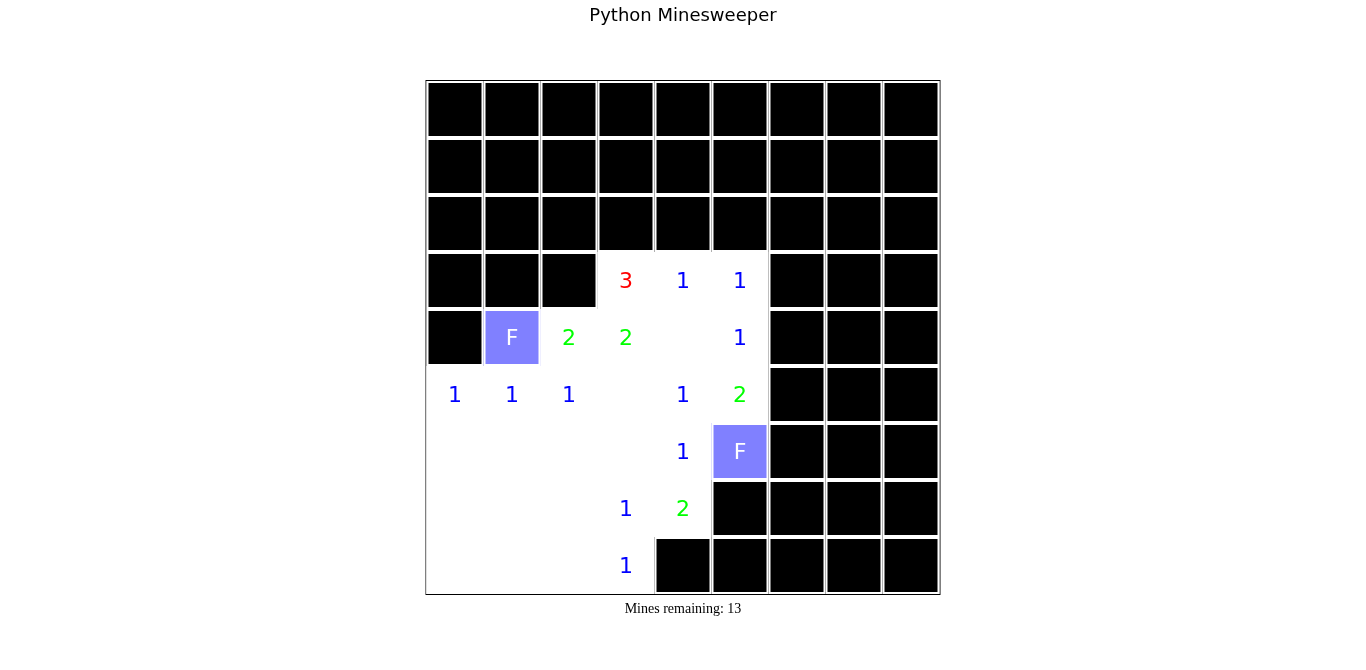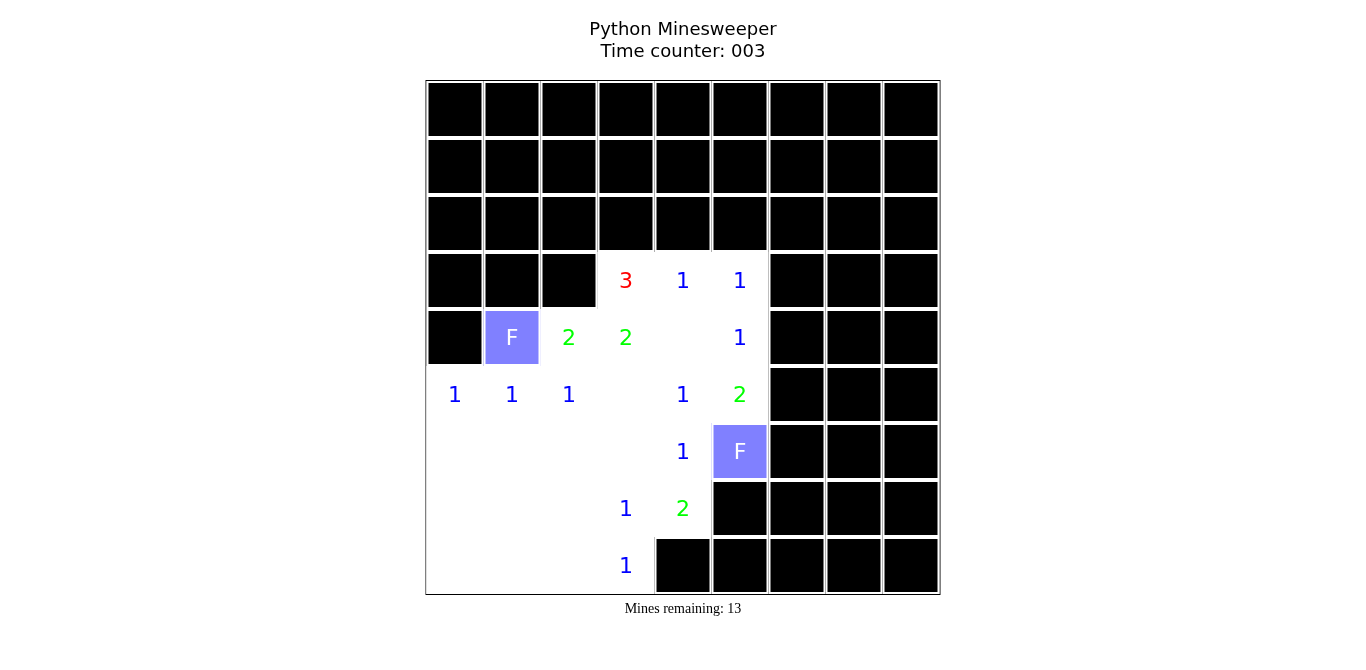--- a/index.html
+++ b/index.html
@@ -11,21 +11,21 @@
     font-family: "DejaVu Sans", "Helvetica", "Arial", sans-serif;
     overflow: hidden;
   }
   .stage {
     position: relative;
     width: 1366px;
     height: 670px;
   }
   .title-block {
     position: absolute;
-    top: 18px;
+    top: 4px;
     left: 0;
     width: 100%;
     text-align: center;
     line-height: 1.2;
   }
   .title-line {
     font-size: 18px;
     color: #000;
   }
   .board-wrap {
@@ -71,23 +71,20 @@
     color: #000;
   }
 </style>
 </head>
 <body>
 
 <div class="stage">
 
   <div class="title-block">
     <div class="title-line">Python Minesweeper</div>
-    <div class="title-line">
-      <span>Time counter: </span><span>003</span>
-    </div>
   </div>
 
   <div class="board-wrap">
     <div class="board" id="board" style="grid-template-columns: repeat(9, 57px); grid-template-rows: repeat(9, 57px); width: 513px; height: 513px;">
         <div class="cell unrevealed" style="width: 57px; height: 57px;"></div>
         <div class="cell unrevealed" style="width: 57px; height: 57px;"></div>
         <div class="cell unrevealed" style="width: 57px; height: 57px;"></div>
         <div class="cell unrevealed" style="width: 57px; height: 57px;"></div>
         <div class="cell unrevealed" style="width: 57px; height: 57px;"></div>
         <div class="cell unrevealed" style="width: 57px; height: 57px;"></div>

